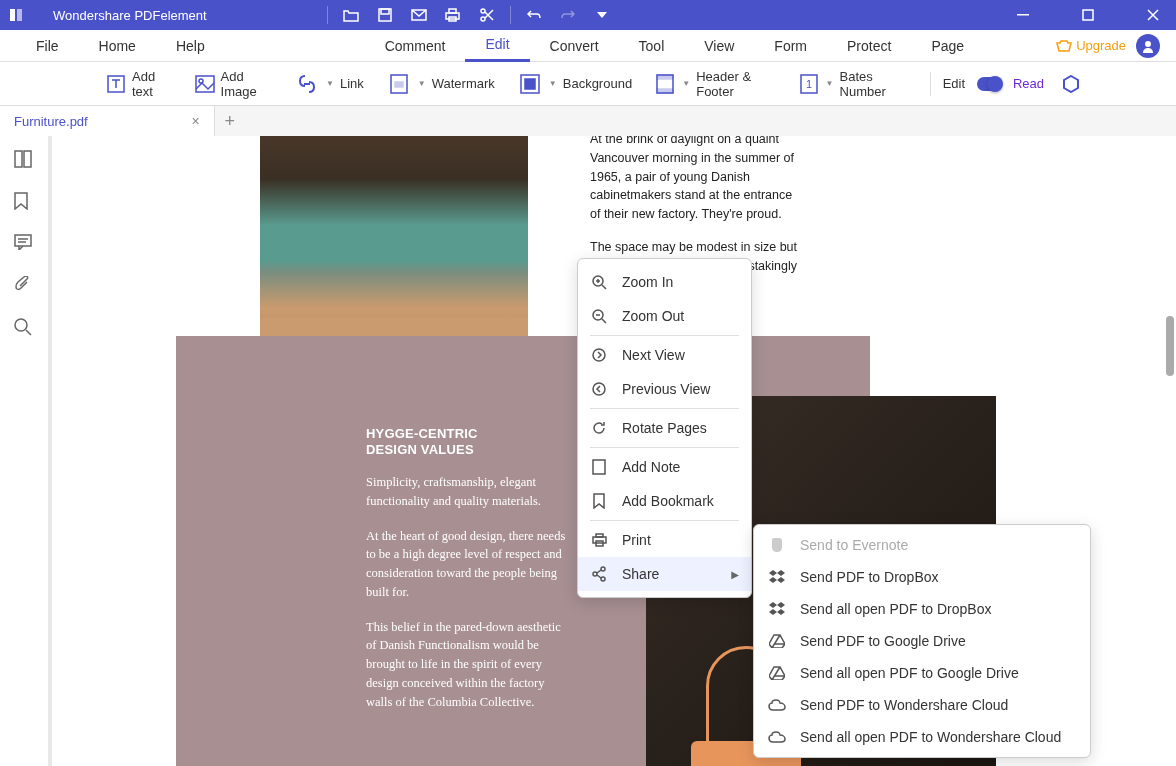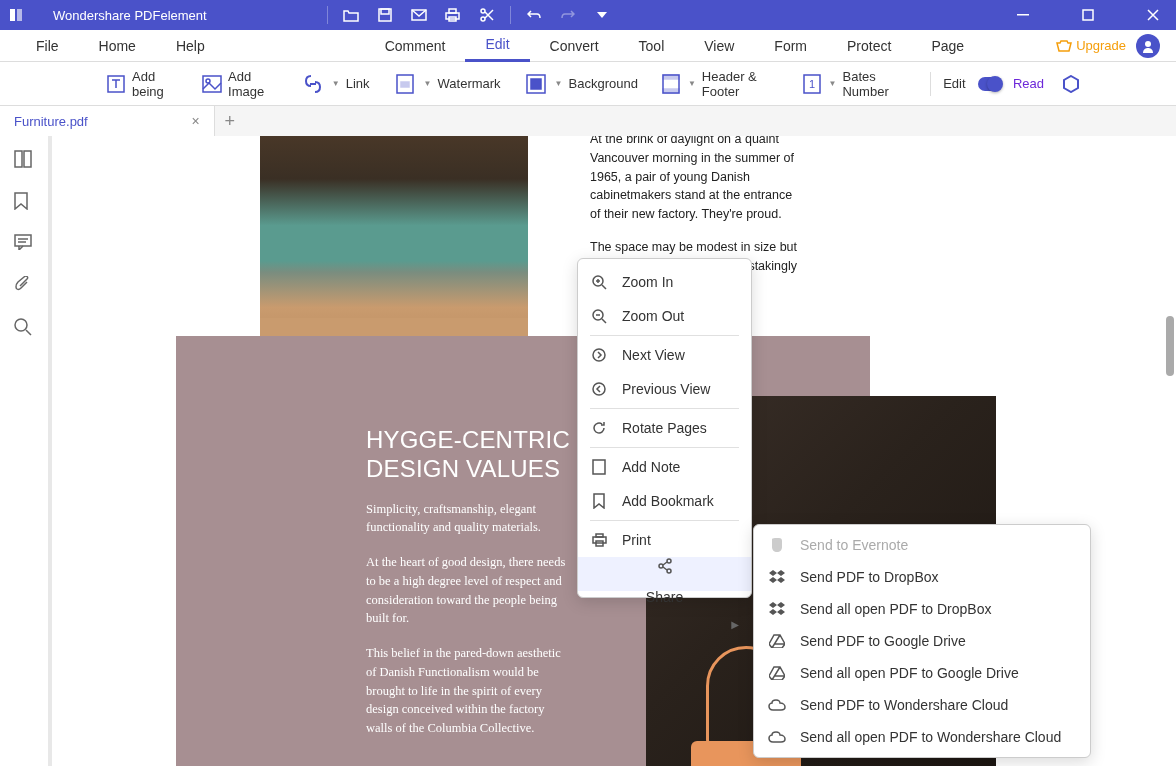--- a/index.html
+++ b/index.html
@@ -46,34 +46,34 @@
 .page { position: absolute; left: 124px; top: 0; width: 820px; height: 100%; background: #fff; }
 
 .photo1 { position: absolute; left: 84px; top: -4px; width: 268px; height: 234px; background: linear-gradient(180deg, #4a3828 0%, #3a2f24 20%, #5a9b8f 40%, #5a9b8f 55%, #7a8d7f 60%, #c99b6e 75%, #b8885c 100%); }
 .photo1::before { content: ''; position: absolute; left: 0; right: 0; bottom: 0; height: 48px; background: #c99b6e; }
 
 .text-col { position: absolute; left: 414px; top: -6px; width: 212px; font-family: Georgia, serif; font-size: 12.5px; color: #222; line-height: 1.5; }
 .text-col p { margin-bottom: 14px; }
 
 .mauve-block { position: absolute; left: 0; top: 200px; width: 694px; height: 500px; background: #a78f92; padding: 84px 300px 30px 190px; color: #fff; }
 .big-num { font-size: 44px; font-weight: bold; font-family: Arial, sans-serif; letter-spacing: -2px; }
-.heading { font-size: 24px; font-weight: normal; font-family: Arial, sans-serif; margin-top: 6px; line-height: 1.2; letter-spacing: 0.2px; }
+.heading { font-size: 13px; font-weight: bold; font-family: Arial, sans-serif; margin-top: 6px; line-height: 1.2; letter-spacing: 0.2px; }
 .mauve-block p { font-family: Georgia, serif; font-size: 12.5px; line-height: 1.5; margin-top: 16px; }
 
 .photo2 { position: absolute; left: 470px; top: 260px; width: 350px; height: 430px; background: linear-gradient(135deg, #3a2f28 0%, #2a221c 40%, #1a1410 100%); overflow: hidden; }
 .chair { position: absolute; left: 50px; bottom: 0; width: 100px; height: 180px; }
 .chair-back { position: absolute; width: 80px; height: 100px; border: 3px solid #e8955c; border-radius: 40px 40px 6px 6px; left: 10px; top: 0; }
 .chair-seat { position: absolute; width: 110px; height: 30px; background: #e8955c; border-radius: 6px; left: -5px; top: 95px; }
 
 .scrollbar { position: absolute; right: 2px; top: 180px; width: 8px; height: 60px; background: #aaa; border-radius: 4px; }
 .expand-arrow { position: absolute; left: 51px; top: 50%; font-size: 10px; color: #666; }
 
 .context-menu { position: absolute; left: 577px; top: 258px; width: 175px; background: #fff; border: 1px solid #ccc; border-radius: 6px; box-shadow: 0 4px 16px rgba(0,0,0,0.15); padding: 6px 0; }
 .ctx-item { display: flex; align-items: center; height: 34px; padding: 0 12px; font-size: 14px; color: #333; gap: 14px; }
-.ctx-item.highlighted { background: #eef1ff; flex-direction: column; }
+.ctx-item.highlighted { background: #eef1ff; }
 .ctx-icon { width: 18px; height: 18px; display: flex; align-items: center; justify-content: center; flex-shrink: 0; }
 .ctx-arrow { margin-left: auto; font-size: 10px; color: #666; }
 .ctx-sep { height: 1px; background: #e0e0e0; margin: 2px 12px; }
 
 .share-menu { position: absolute; left: 753px; top: 524px; width: 338px; background: #fff; border: 1px solid #ccc; border-radius: 6px; box-shadow: 0 4px 16px rgba(0,0,0,0.15); padding: 4px 0; }
 .share-item { display: flex; align-items: center; height: 32px; padding: 0 14px; font-size: 14px; color: #333; gap: 14px; }
 .share-item.disabled { color: #aaa; }
 .share-icon { width: 18px; height: 18px; display: flex; align-items: center; justify-content: center; flex-shrink: 0; }
 
 svg { display: block; }
@@ -190,21 +190,21 @@
 </div>
 
 <div class="toolbar">
   <div class="tool-btn">
     <div class="tool-icon">
         <svg width="20" height="20" viewBox="0 0 20 20" fill="none" stroke="#4A52C9" stroke-width="1.5">
           <rect x="2" y="2" width="16" height="16"></rect>
           <path d="M6 6 L14 6 M10 6 L10 14"></path>
         </svg>
       </div>
-    <span>Add being</span>
+    <span>Add text</span>
   </div>
   <div class="tool-btn">
     <div class="tool-icon">
         <svg width="20" height="18" viewBox="0 0 20 18" fill="none" stroke="#4A52C9" stroke-width="1.5">
           <rect x="1" y="1" width="18" height="16"></rect>
           <circle cx="6" cy="6" r="2"></circle>
           <path d="M1 14 L7 8 L13 14 L19 8"></path>
         </svg>
       </div>
     <span>Add Image</span>

